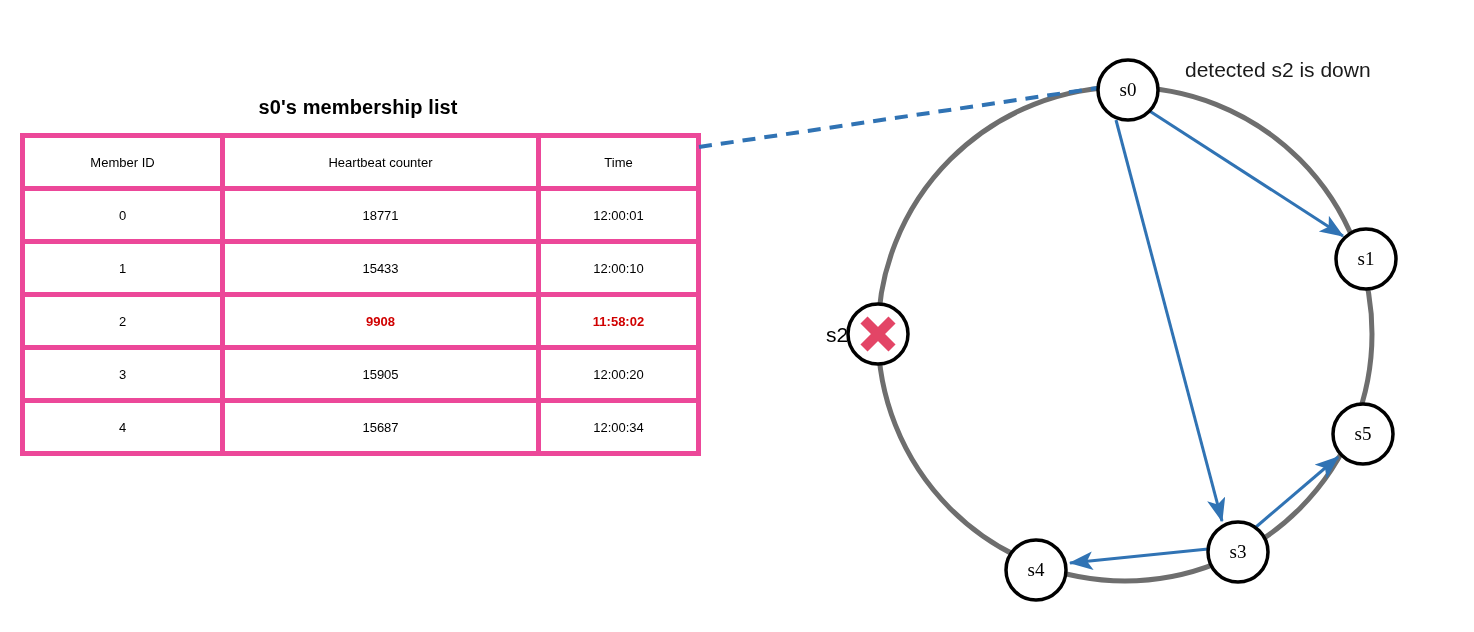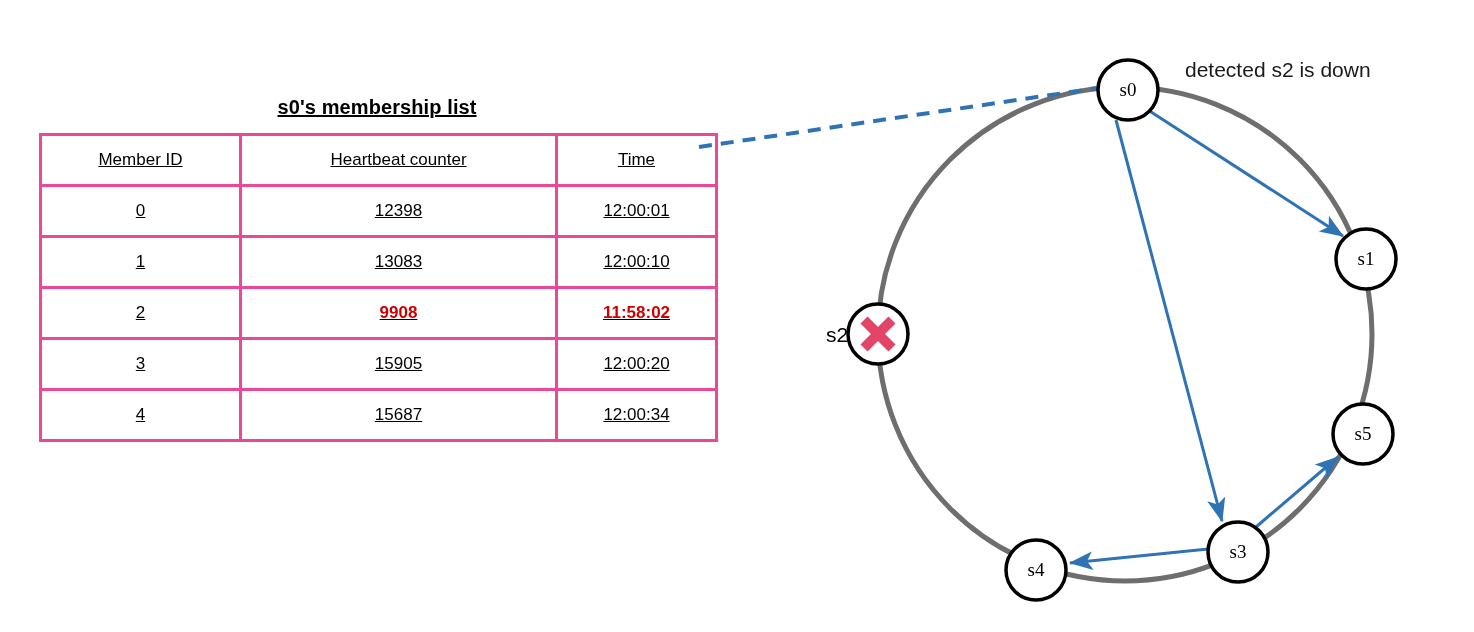--- a/index.html
+++ b/index.html
@@ -15,24 +15,23 @@
     position: relative;
     width: 1474px;
     height: 632px;
     background: #ffffff;
     overflow: hidden;
   }
 
   
   #table-block {
     position: absolute;
-    left: 39px;
+    left: 20px;
     top: 96px;
     width: 676px;
-    text-decoration: underline;
   }
   #table-title {
     font-size: 20px;
     font-weight: bold;
     color: #000000;
     text-align: center;
     letter-spacing: 0.1px;
     margin-bottom: 14px;
     font-family: "Liberation Sans", sans-serif;
   }
@@ -41,25 +40,25 @@
     table-layout: fixed;
     width: 676px;
     background: #ffffff;
   }
   table.membership col.c-id    { width: 200px; }
   table.membership col.c-hb    { width: 316px; }
   table.membership col.c-time  { width: 160px; }
 
   table.membership th,
   table.membership td {
-    border: 3px solid #ec4899;
+    border: 5px solid #ec4899;
     height: 48px;
     text-align: center;
     vertical-align: middle;
-    font-size: 17px;
+    font-size: 13px;
     font-weight: normal;
     color: #000000;
     font-family: "Liberation Sans", sans-serif;
     padding: 0 4px;
   }
   table.membership td.down {
     color: #d00000;
     font-weight: bold;
     margin-left: 26px;
   }
@@ -106,26 +105,26 @@
       <thead>
         <tr>
           <th>Member ID</th>
           <th>Heartbeat counter</th>
           <th>Time</th>
         </tr>
       </thead>
       <tbody>
         <tr>
           <td>0</td>
-          <td>12398</td>
+          <td>18771</td>
           <td>12:00:01</td>
         </tr>
         <tr>
           <td>1</td>
-          <td>13083</td>
+          <td>15433</td>
           <td>12:00:10</td>
         </tr>
         <tr>
           <td>2</td>
           <td class="down">9908</td>
           <td class="down">11:58:02</td>
         </tr>
         <tr>
           <td>3</td>
           <td>15905</td>

